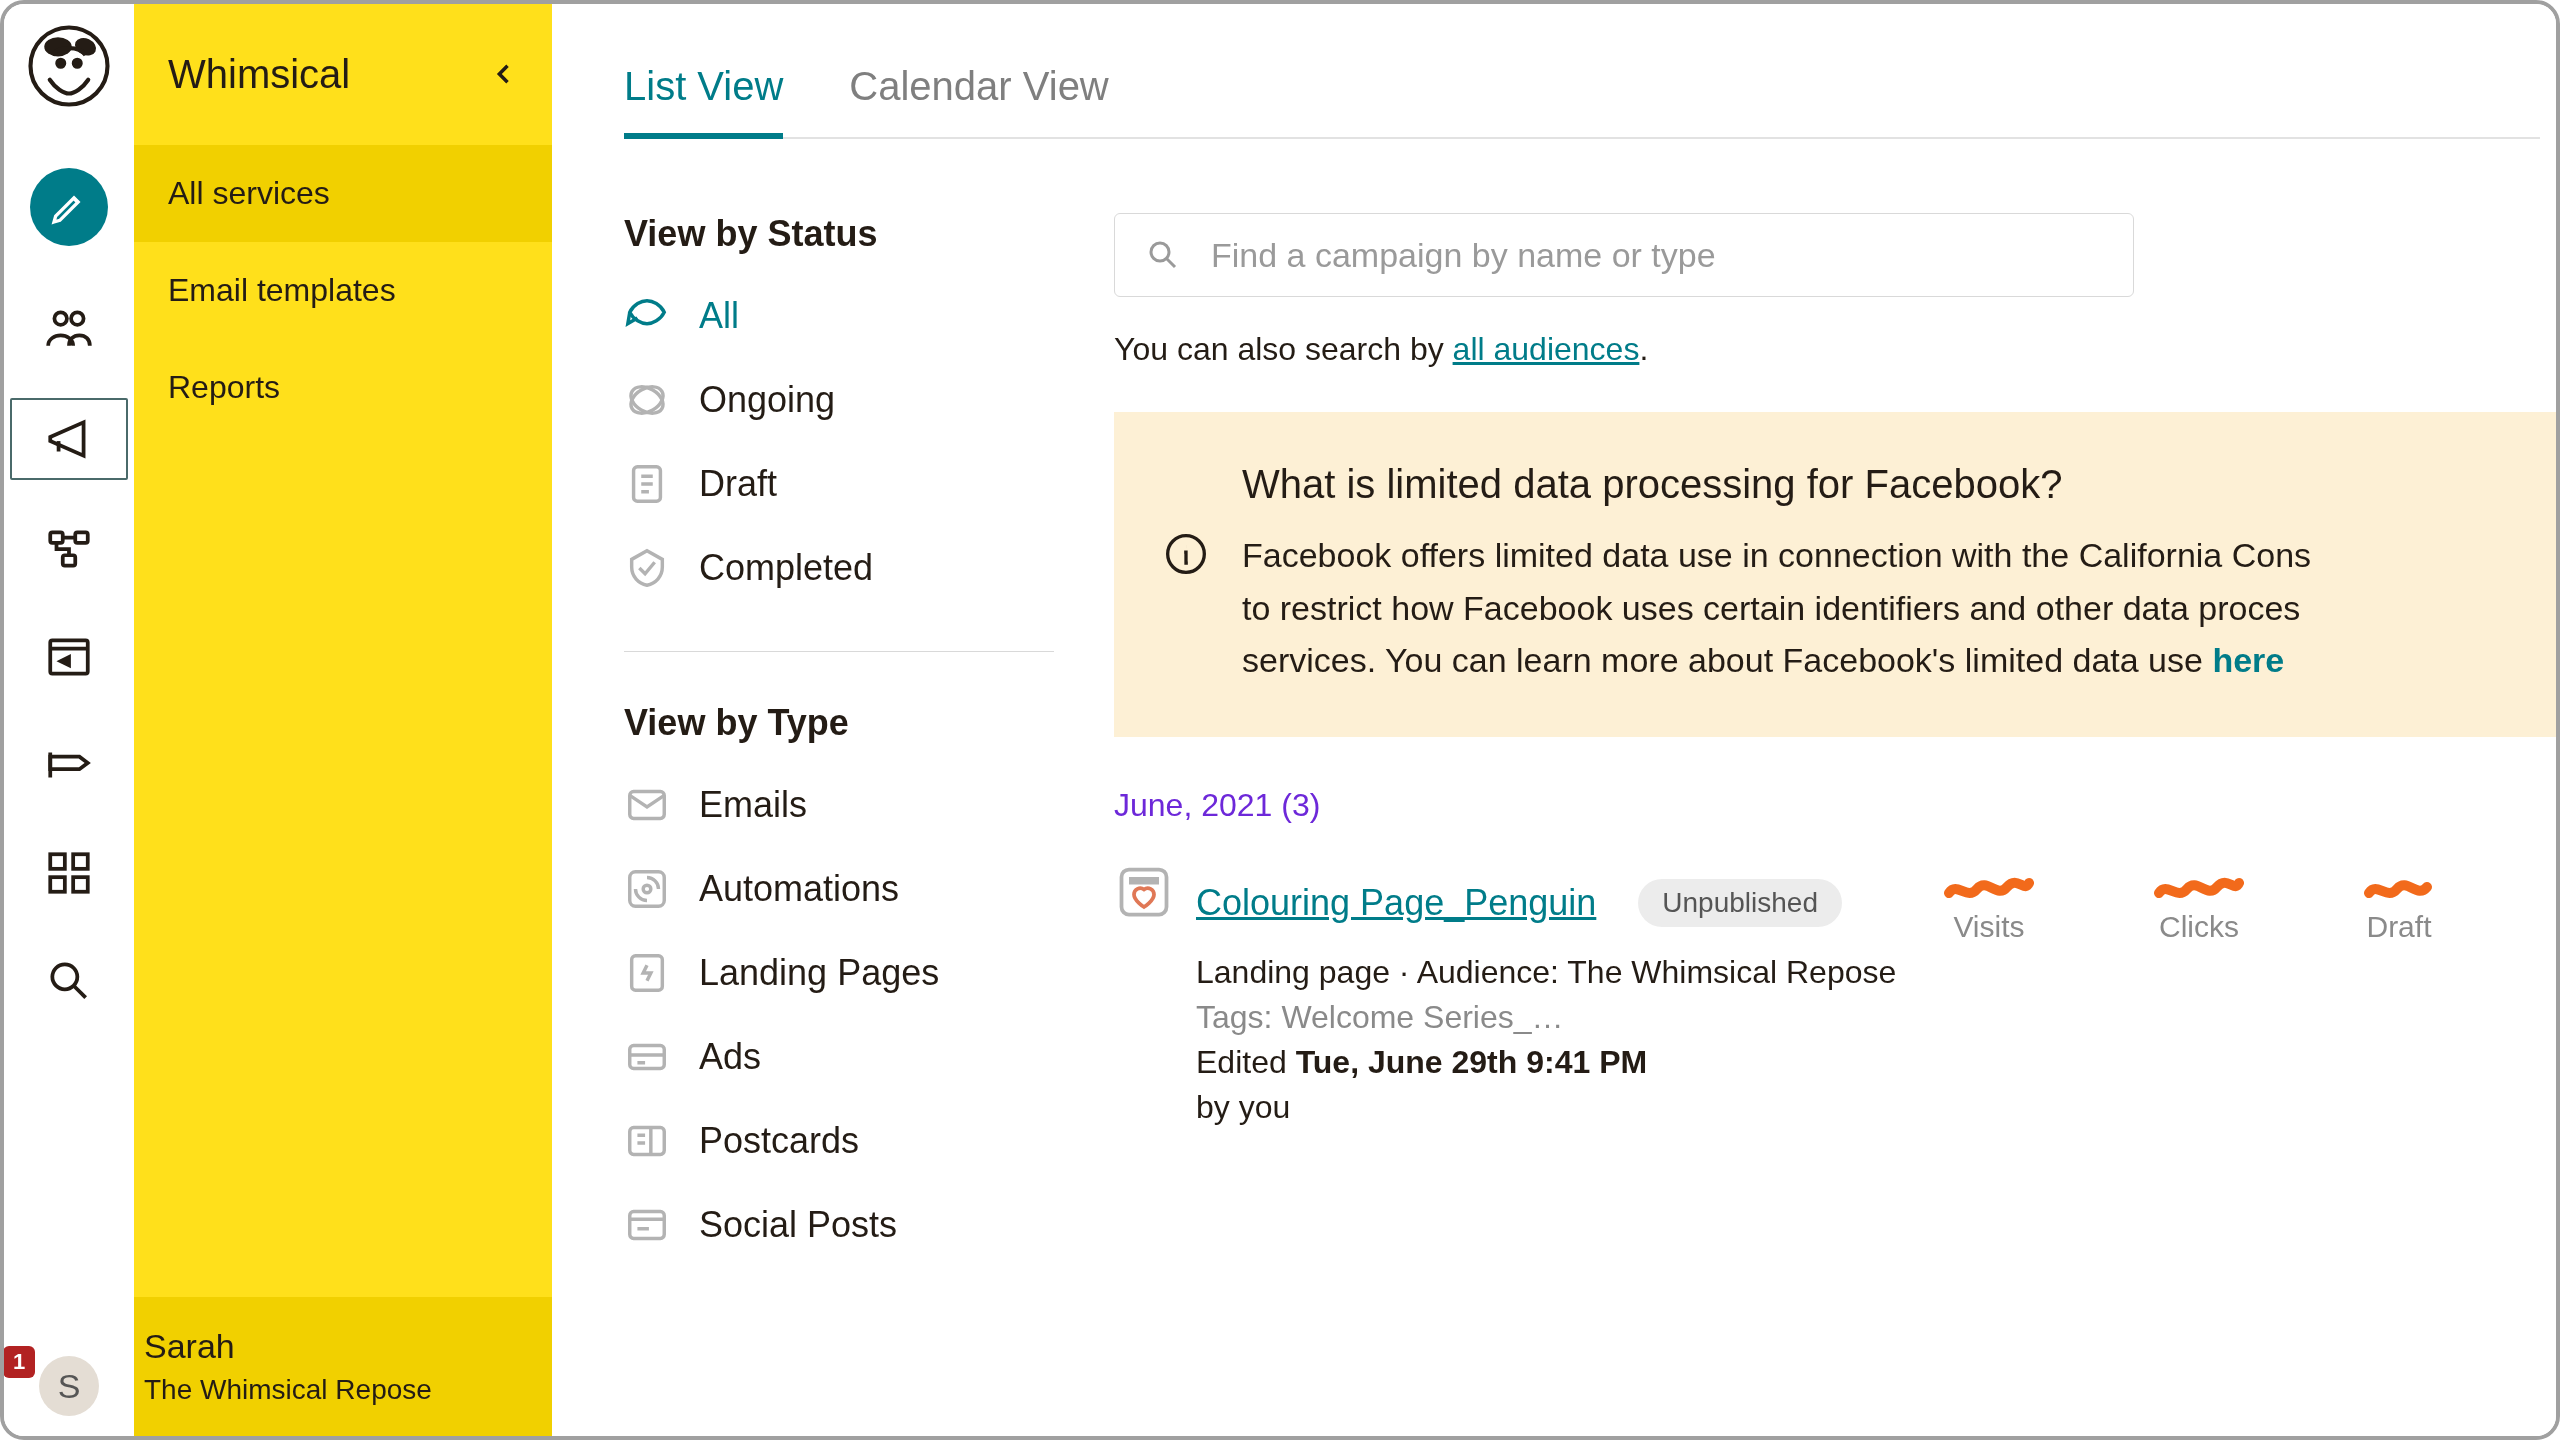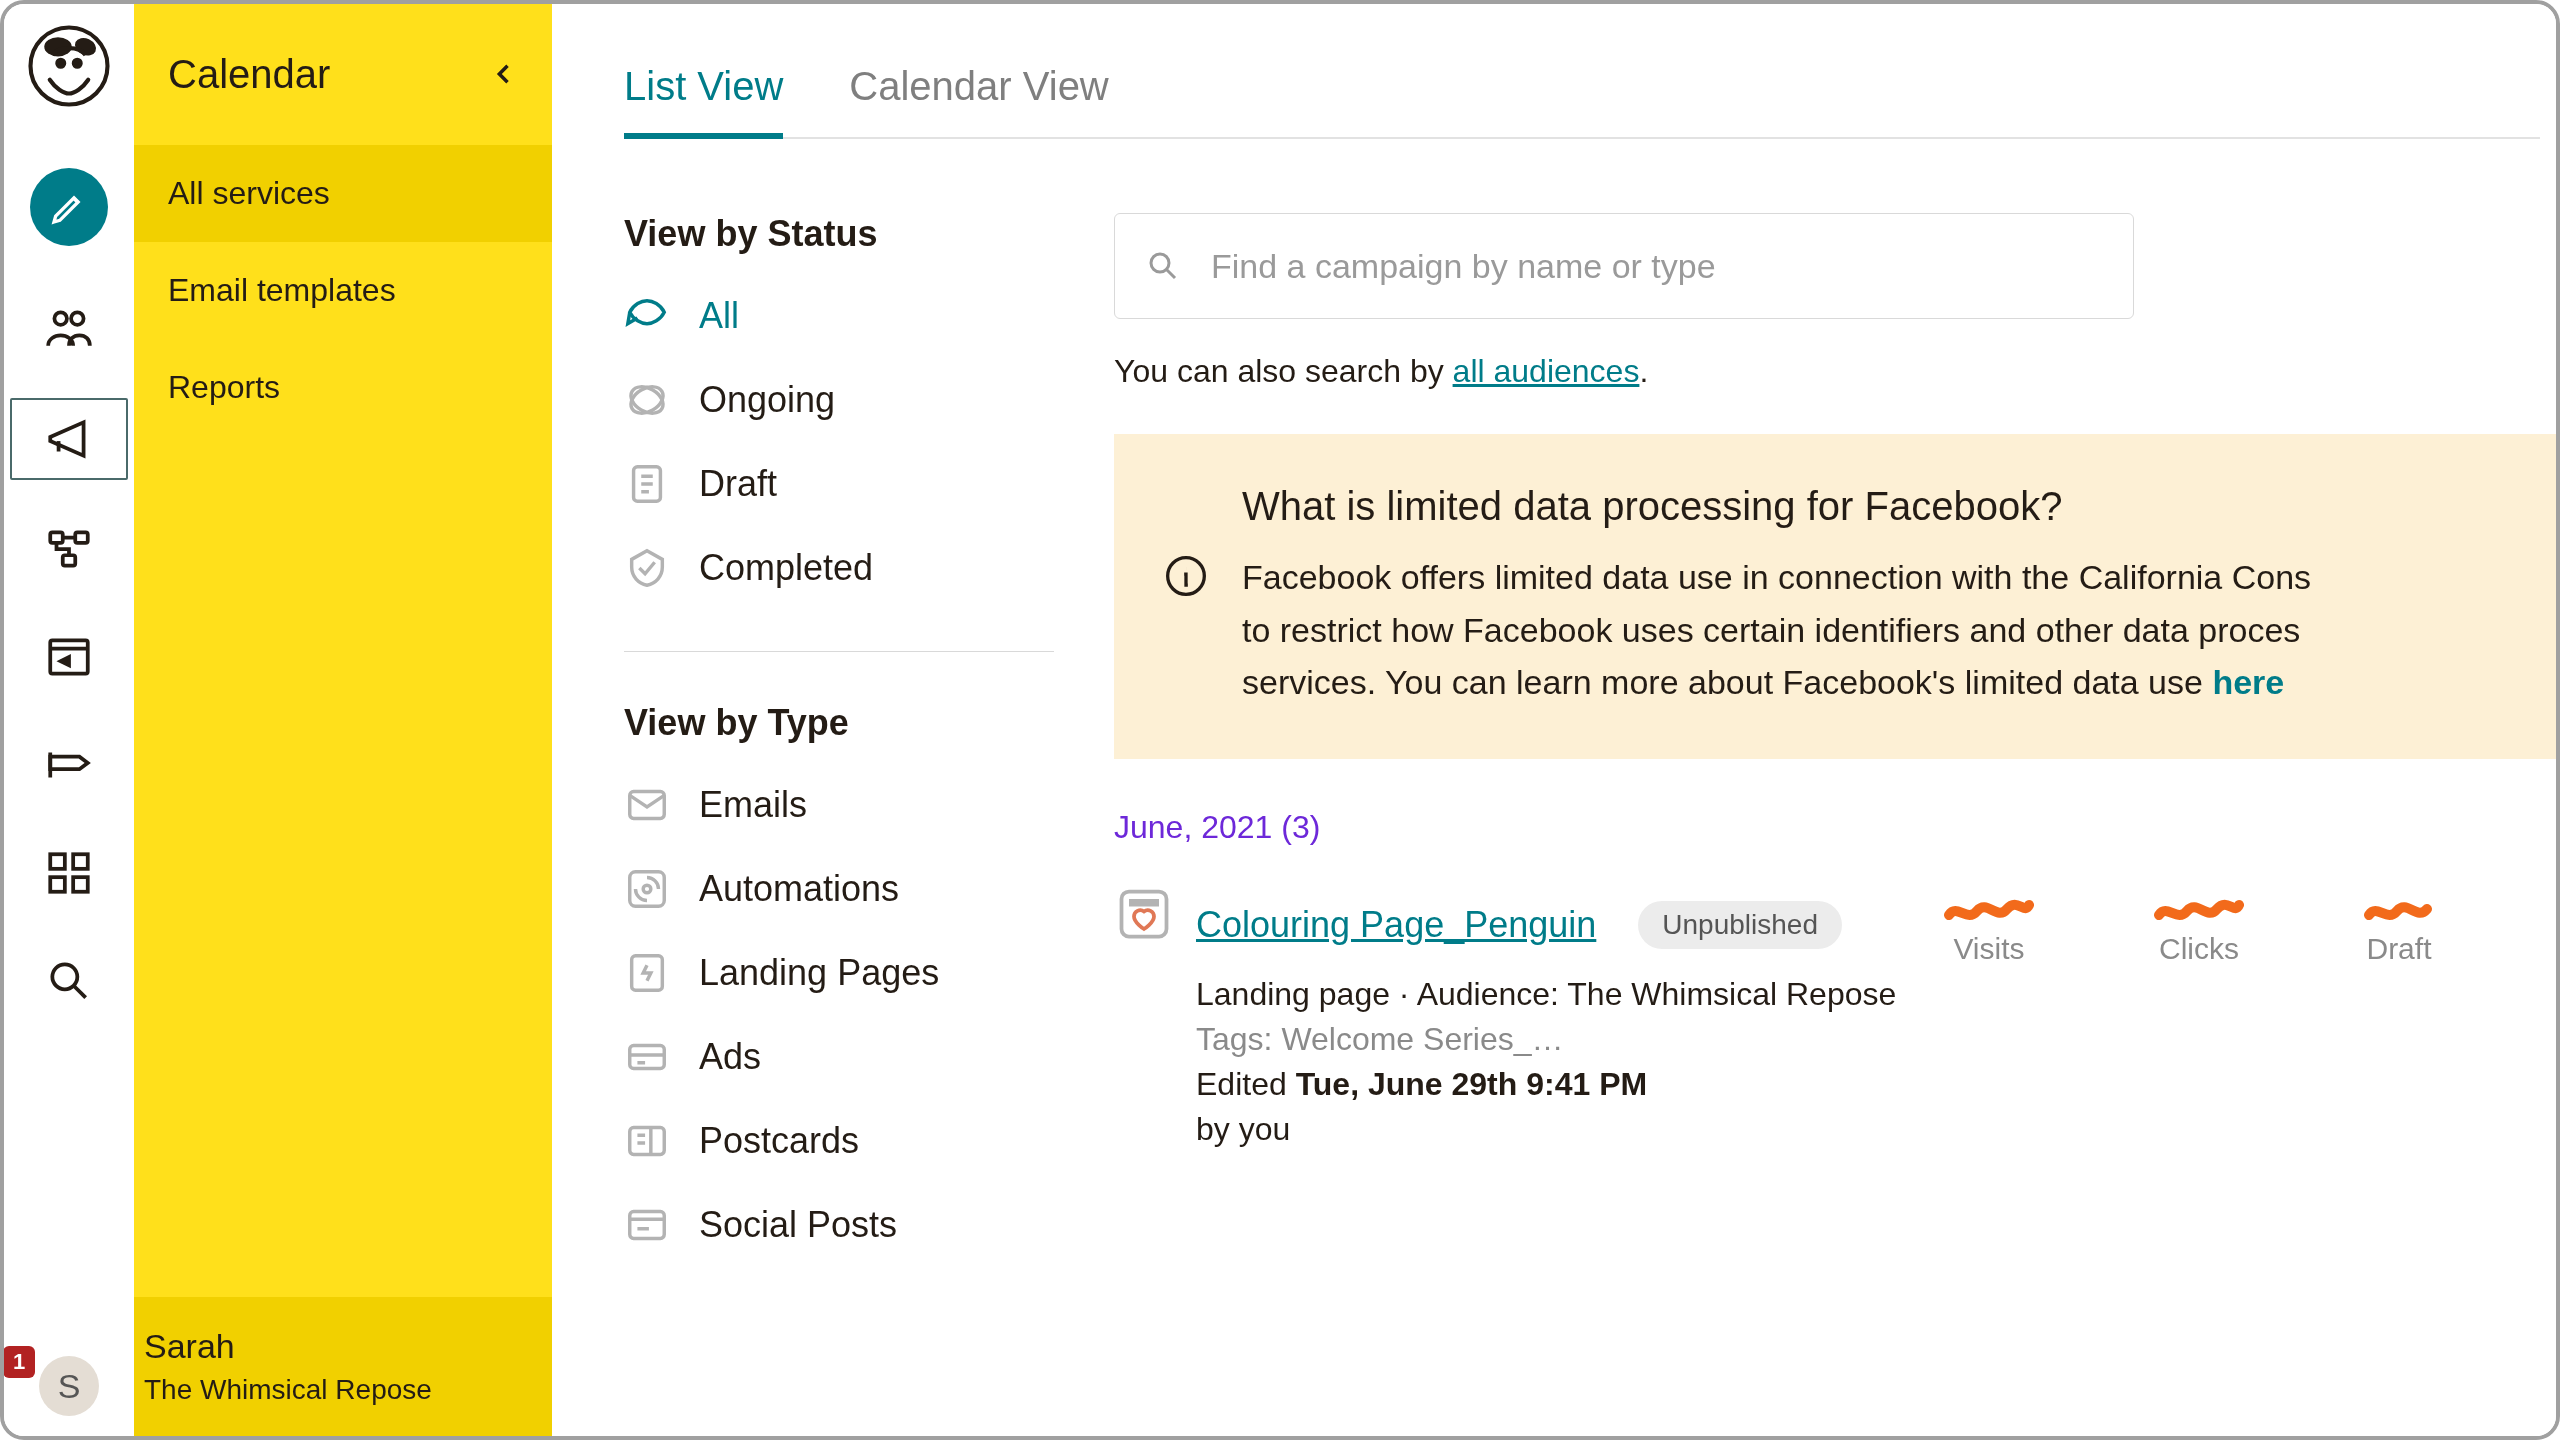--- a/index.html
+++ b/index.html
@@ -109,21 +109,21 @@
   .filters h3{font-size:36px;font-weight:600;margin:0 0 38px 0;}
   .filter-list{display:flex;flex-direction:column;gap:38px;margin-bottom:60px;}
   .filter-item{display:flex;align-items:center;gap:29px;font-size:36px;color:var(--text);}
   .filter-item.active{color:var(--link);font-weight:500;}
   .filter-item svg{width:46px;height:46px;color:#b3b3b3;}
   .filter-item.active svg{color:var(--link);}
   .divider{height:1px;background:var(--border);margin:20px 0 50px 0;width:100%;}
 
   .list-area{flex:1;}
   .search{
-    width:1020px;max-width:1020px;height:106px;
+    width:1020px;max-width:1020px;height:84px;
     border:1px solid var(--border);border-radius:6px;
     display:flex;align-items:center;padding:0 30px;gap:28px;
     margin-bottom:34px;
   }
   .search input{border:none;outline:none;font-size:34px;flex:1;color:var(--text);}
   .search input::placeholder{color:#9a9a9a;}
   .hint{font-size:32px;color:var(--text);margin-bottom:44px;}
   .hint a{color:var(--link);text-decoration:underline;}
 
   .notice{
@@ -231,21 +231,21 @@
     <div class="iconbar-bottom">
       <div class="avatar">
         <div class="avatar-badge">1</div>
         <span>S</span>
       </div>
     </div>
   </div>
 
   <div class="subnav">
     <div class="subnav-header">
-      <span>Calendar</span>
+      <span>Whimsical</span>
       <span>
         <svg width="28" height="28" viewBox="0 0 24 24" fill="none" stroke="currentColor" stroke-width="3">
             <path d="M15 5l-7 7 7 7"></path>
           </svg>
       </span>
     </div>
     <div class="subnav-items">
       <div class="subnav-item active">All services</div>
       <div class="subnav-item">Email templates</div>
       <div class="subnav-item">Reports</div>

